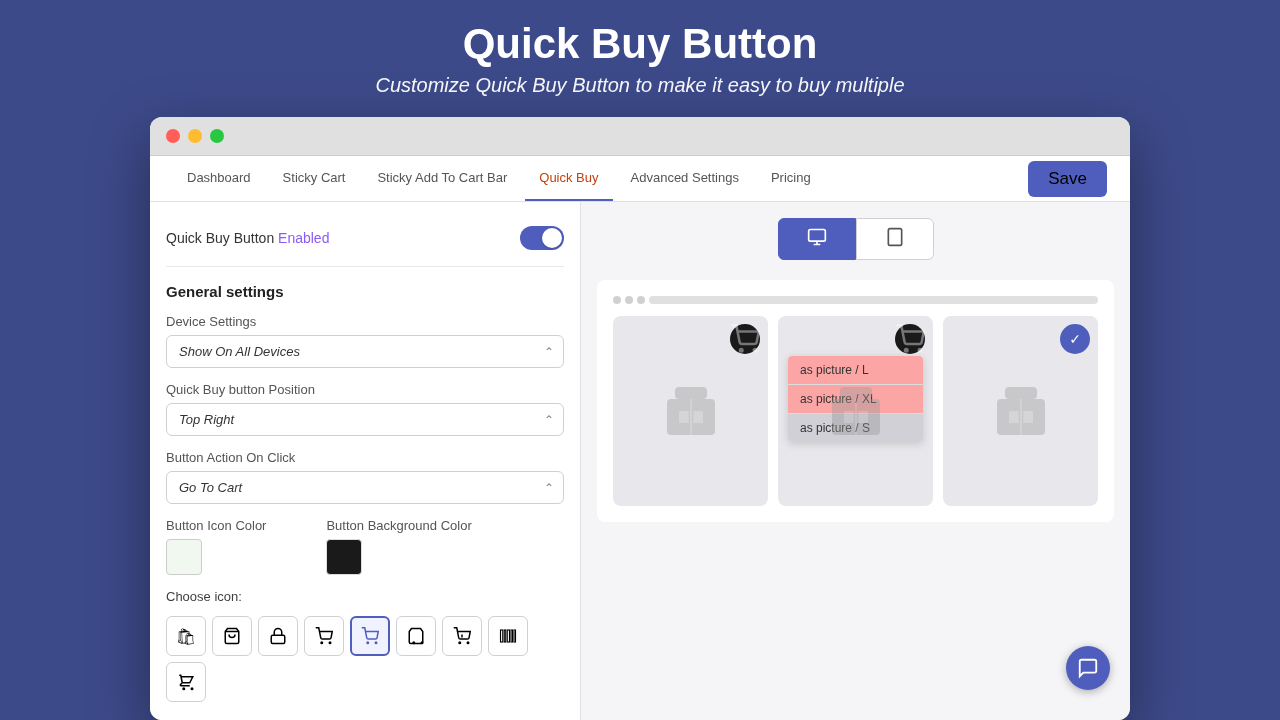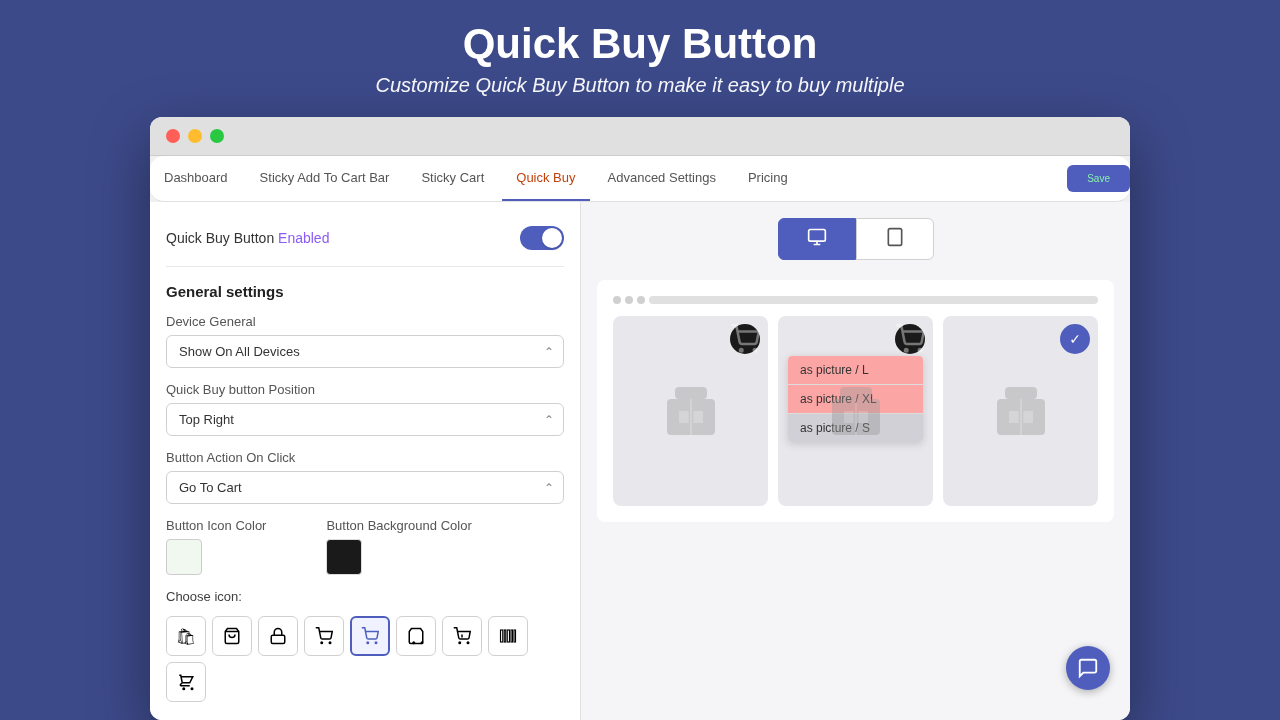--- a/index.html
+++ b/index.html
@@ -50,46 +50,45 @@
       height: 14px;
       border-radius: 50%;
     }
     .dot-red { background: #ff5f57; }
     .dot-yellow { background: #febc2e; }
     .dot-green { background: #28c840; }
     .nav-bar {
       background: white;
       display: flex;
       align-items: center;
-      padding: 0 0;
+      padding: 0 23px;
       border-bottom: 1px solid #e0e0e0;
       gap: 4px;
-      border-radius: 14px;
     }
     .nav-item {
       padding: 14px 14px;
       font-size: 13px;
       color: #555;
       cursor: pointer;
       border-bottom: 2px solid transparent;
       white-space: nowrap;
     }
     .nav-item.active {
       color: #c2410c;
       border-bottom: 2px solid #4f5ebd;
       font-weight: 400;
     }
     .nav-save {
       margin-left: auto;
       background: #4f5ebd;
-      color: #86efac;
+      color: #000000;
       border: none;
       padding: 8px 20px;
       border-radius: 6px;
-      font-size: 10px;
+      font-size: 17px;
       font-weight: 500;
       cursor: pointer;
     }
     .content {
       display: flex;
       height: 530px;
     }
     .left-panel {
       width: 490px;
       background: white;
@@ -150,20 +149,21 @@
     .select-field {
       width: 100%;
       padding: 8px 12px;
       border: 1px solid #d0d0d0;
       border-radius: 6px;
       font-size: 13px;
       color: #333;
       appearance: none;
       background: white;
       cursor: pointer;
+      font-style: italic;
     }
     .select-arrow {
       position: absolute;
       right: 10px;
       top: 50%;
       transform: translateY(-50%);
       pointer-events: none;
       color: #888;
       font-size: 12px;
     }
@@ -350,42 +350,42 @@
 <div class="window">
 
   <div class="titlebar">
     <div class="dot dot-red"></div>
     <div class="dot dot-yellow"></div>
     <div class="dot dot-green"></div>
   </div>
 
   <div class="nav-bar">
     <div class="nav-item">Dashboard</div>
+    <div class="nav-item">Sticky Cart</div>
     <div class="nav-item">Sticky Add To Cart Bar</div>
-    <div class="nav-item">Sticky Cart</div>
     <div class="nav-item active">Quick Buy</div>
     <div class="nav-item">Advanced Settings</div>
     <div class="nav-item">Pricing</div>
     <button class="nav-save">Save</button>
   </div>
 
   <div class="content">
 
     <div class="left-panel">
 
       <div class="toggle-row">
         <span class="toggle-label">
           <span>Quick Buy Button</span>&nbsp;<span class="enabled">Enabled</span>
         </span>
         <div class="toggle"></div>
       </div>
 
       <div class="section-title">General settings</div>
 
-      <div class="field-label">Device General</div>
+      <div class="field-label">Device Settings</div>
       <div class="select-wrapper">
         <select class="select-field">
           <option>Show On All Devices</option>
           <option>Desktop Only</option>
           <option>Mobile Only</option>
         </select>
         <span class="select-arrow">⌃</span>
       </div>
 
       <div class="field-label">Quick Buy button Position</div>

